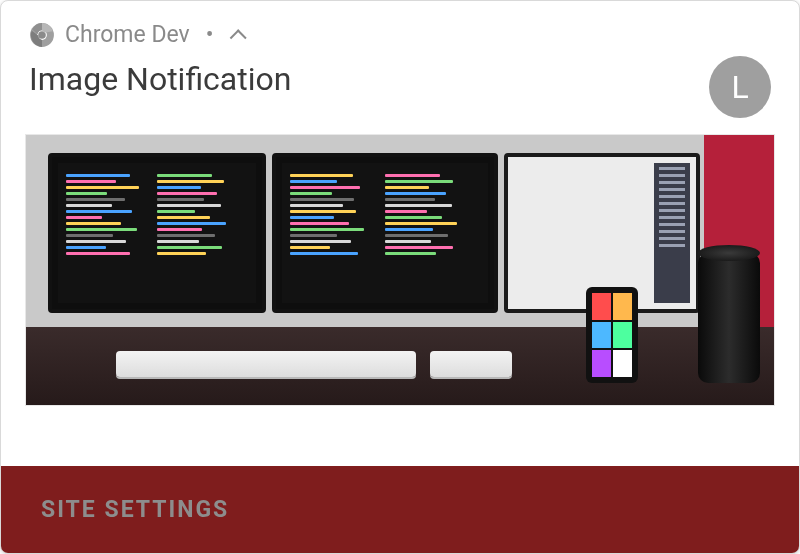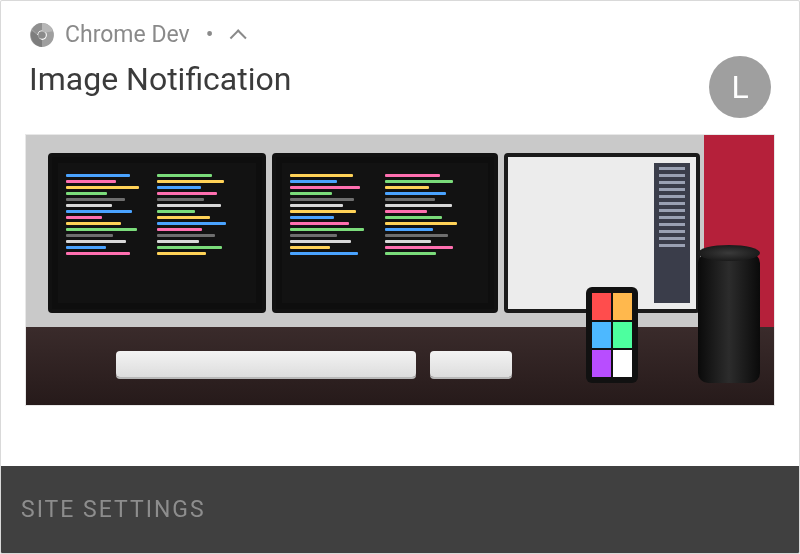--- a/index.html
+++ b/index.html
@@ -1,21 +1,21 @@
 <!DOCTYPE html>
 <html><head>
 <meta charset="utf-8">
 <style>
   * { box-sizing: border-box; margin: 0; padding: 0; }
   html, body { width: 800px; height: 554px; font-family: Roboto, "Helvetica Neue", Arial, sans-serif; background: #fff; }
   .card {
     width: 800px;
     height: 554px;
     border: 1px solid #d9d9d9;
-    border-radius: 2px;
+    border-radius: 8px;
     box-shadow: 0 1px 4px rgba(0,0,0,0.15);
     display: flex;
     flex-direction: column;
     overflow: hidden;
     background: #fff;
   }
   .header {
     display: flex;
     align-items: center;
     gap: 10px;
@@ -87,26 +87,26 @@
   .trackpad { position:absolute; left:404px; bottom:28px; width:82px; height:26px; background:linear-gradient(#f3f3f3,#ddd); border-radius:4px; box-shadow: 0 2px 0 #b8b8b8; }
   .phone { position:absolute; left:560px; bottom:22px; width:52px; height:96px; background:#111; border-radius:6px; }
   .phone .ps { position:absolute; inset:6px; display:grid; grid-template-columns:1fr 1fr; grid-auto-rows:1fr; gap:2px; }
   .phone .ps div:nth-child(1){background:#ff4d4d;} .phone .ps div:nth-child(2){background:#ffb84d;}
   .phone .ps div:nth-child(3){background:#4db8ff;} .phone .ps div:nth-child(4){background:#4dff9f;}
   .phone .ps div:nth-child(5){background:#b84dff;} .phone .ps div:nth-child(6){background:#ffffff;}
   .cylinder { position:absolute; right:14px; bottom:22px; width:62px; height:130px; background:linear-gradient(90deg,#0a0a0a,#2c2c2c,#0a0a0a); border-radius:10px; }
   .cylinder::before { content:""; position:absolute; top:-8px; left:0; right:0; height:16px; background:radial-gradient(ellipse at center,#3a3a3a,#0e0e0e); border-radius:50%; }
   .footer {
     margin-top: auto;
-    background: #404040;
-    padding: 30px 20px;
+    background: #7f1d1d;
+    padding: 30px 40px;
     color: #8d8d8d;
     font-size: 23px;
     letter-spacing: 2px;
-    font-weight: 400;
+    font-weight: 700;
   }
 </style>
 </head>
 <body>
 
 <div class="card">
 
   <div class="header">
     <svg class="chrome-icon" viewBox="0 0 48 48">
       <circle cx="24" cy="24" r="22" fill="#9f9f9f"></circle>

